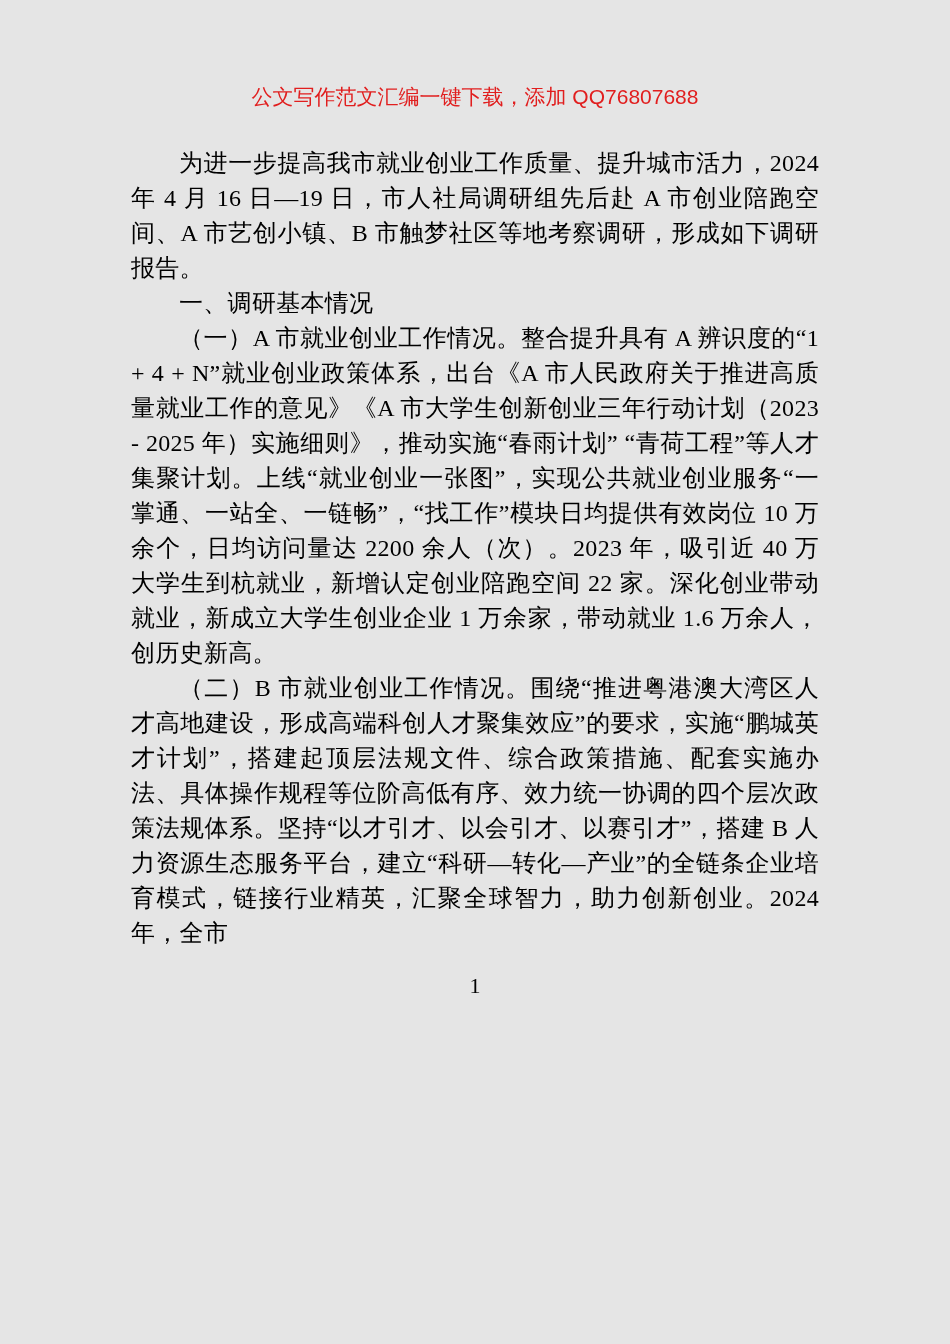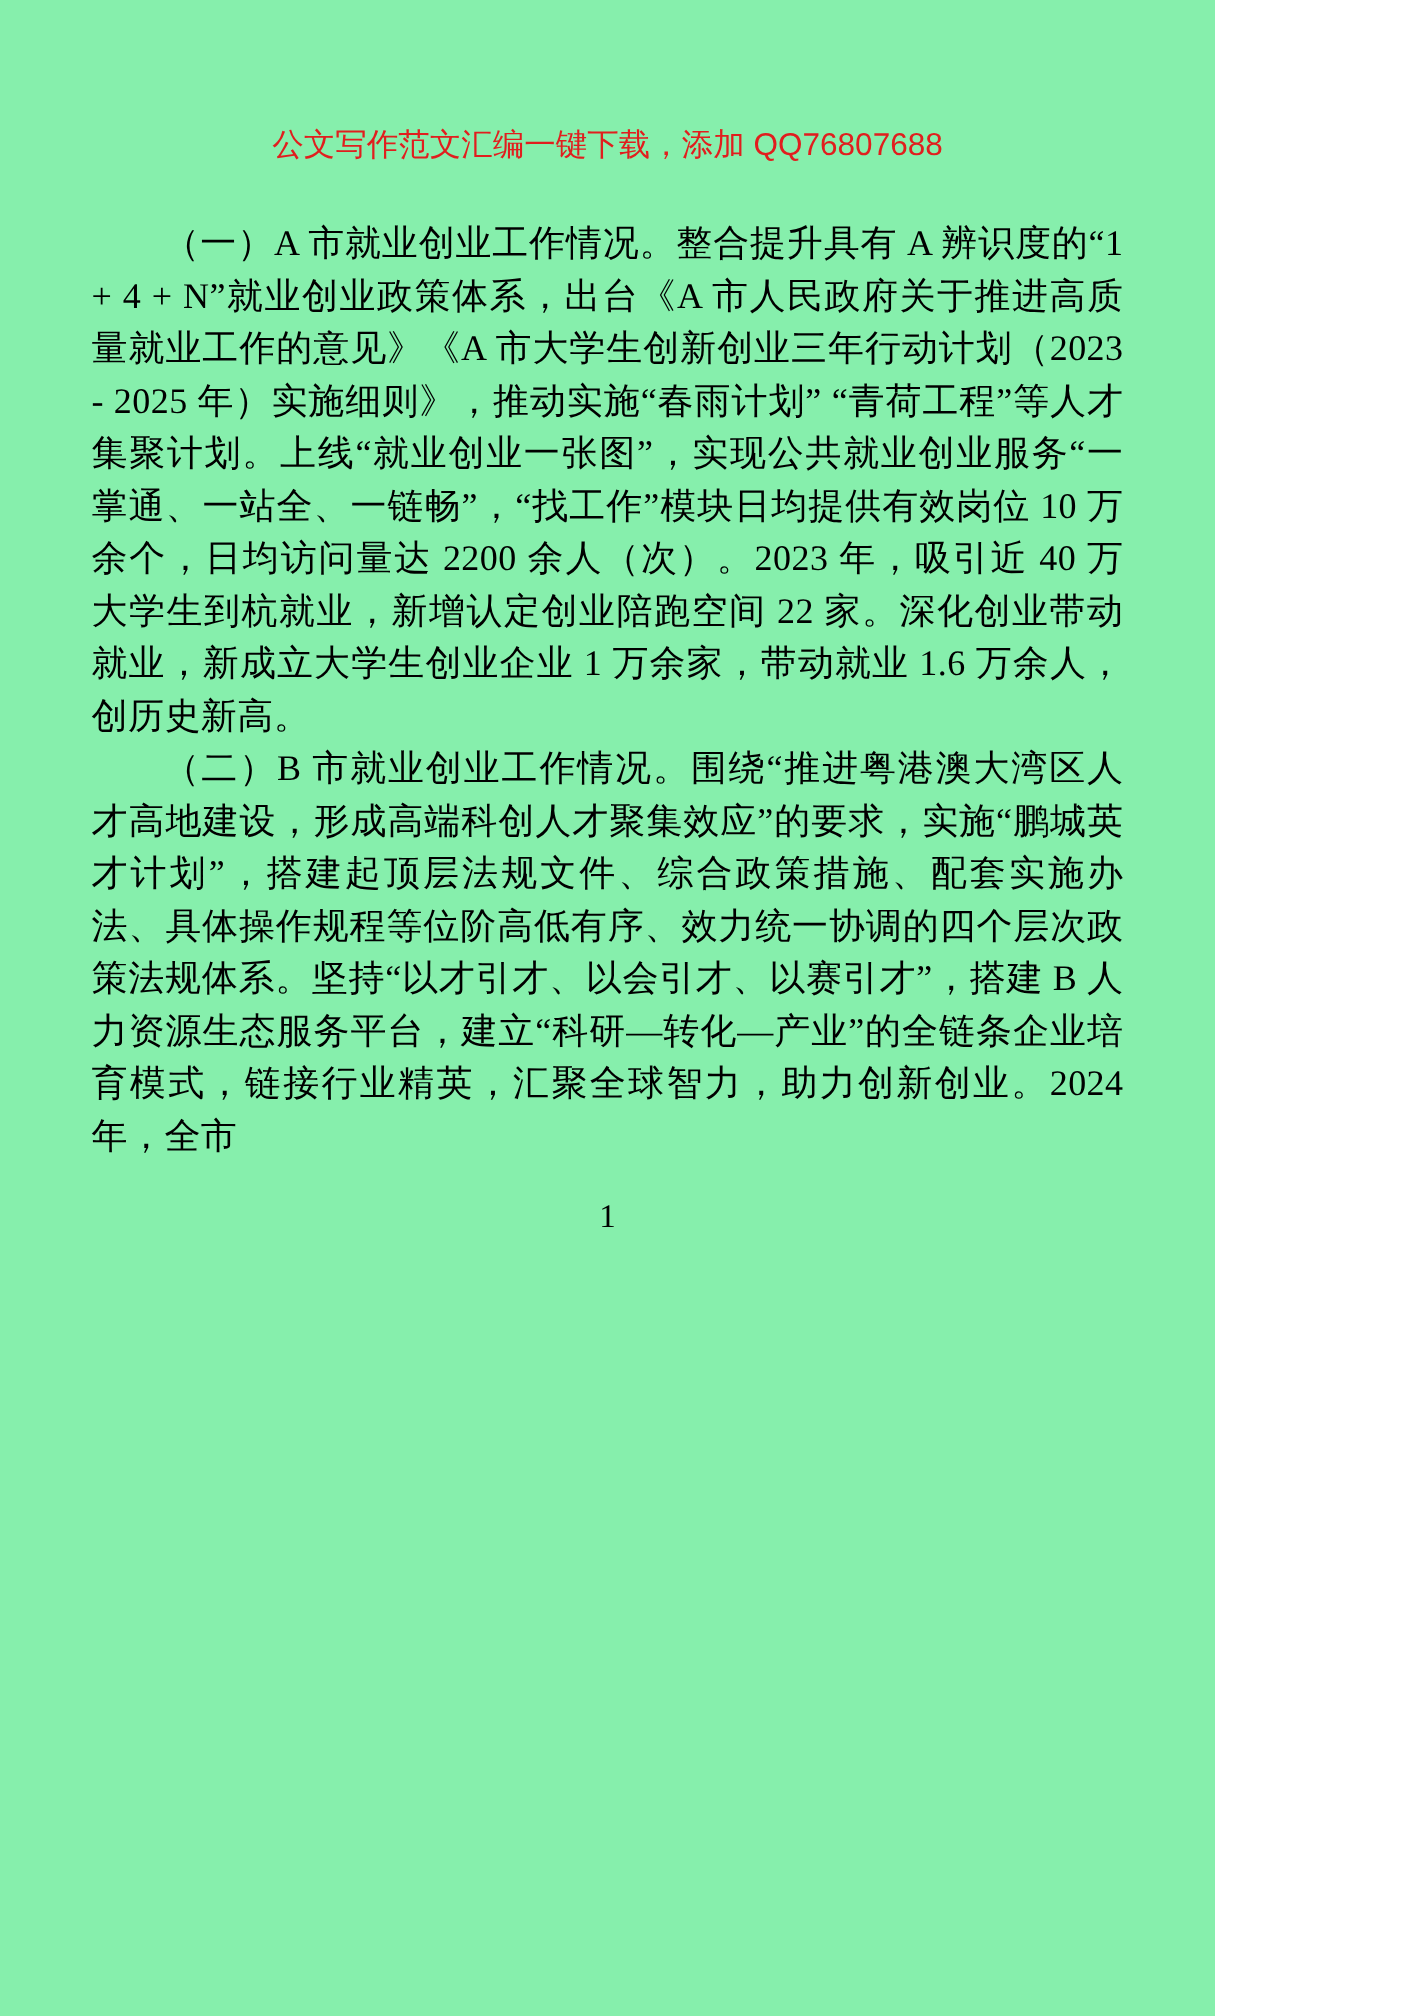--- a/index.html
+++ b/index.html
@@ -2,23 +2,23 @@
 <html><head>
 <meta charset="utf-8">
 <style>
   html, body {
     margin: 0;
     padding: 0;
     background: #ffffff;
   }
   .doc {
     position: relative;
-    width: 810px;
+    width: 950px;
     height: 1344px;
-    background: #86efac;
+    background: #e5e5e5;
     color: #000000;
     font-family: "Liberation Serif", "DejaVu Serif", serif;
     overflow: hidden;
   }
   .banner {
     padding-top: 84px;
     text-align: center;
     font-family: "Liberation Sans", "DejaVu Sans", sans-serif;
     font-size: 21px;
     line-height: 26px;
@@ -61,19 +61,21 @@
 </style>
 </head>
 <body>
 
 <div class="doc">
 
   <div class="banner">公文写作范文汇编一键下载，添加 QQ76807688</div>
 
 
   <div class="content">
+    <p class="para">为进一步提高我市就业创业工作质量、提升城市活力，2024 年 4 月 16 日—19 日，市人社局调研组先后赴 A 市创业陪跑空间、A 市艺创小镇、B 市触梦社区等地考察调研，形成如下调研报告。</p>
+    <p class="para heading">一、调研基本情况</p>
     <p class="para">（一）A 市就业创业工作情况。整合提升具有 A 辨识度的“1 + 4 + N”就业创业政策体系，出台《A 市人民政府关于推进高质量就业工作的意见》《A 市大学生创新创业三年行动计划（2023 - 2025 年）实施细则》，推动实施“春雨计划” “青荷工程”等人才集聚计划。上线“就业创业一张图”，实现公共就业创业服务“一掌通、一站全、一链畅”，“找工作”模块日均提供有效岗位 10 万余个，日均访问量达 2200 余人（次）。2023 年，吸引近 40 万大学生到杭就业，新增认定创业陪跑空间 22 家。深化创业带动就业，新成立大学生创业企业 1 万余家，带动就业 1.6 万余人，创历史新高。</p>
     <p class="para">（二）B 市就业创业工作情况。围绕“推进粤港澳大湾区人才高地建设，形成高端科创人才聚集效应”的要求，实施“鹏城英才计划”，搭建起顶层法规文件、综合政策措施、配套实施办法、具体操作规程等位阶高低有序、效力统一协调的四个层次政策法规体系。坚持“以才引才、以会引才、以赛引才”，搭建 B 人力资源生态服务平台，建立“科研—转化—产业”的全链条企业培育模式，链接行业精英，汇聚全球智力，助力创新创业。2024 年，全市</p>
   </div>
 
   <div class="footer">1</div>
 
 </div>
 
 </body></html>

